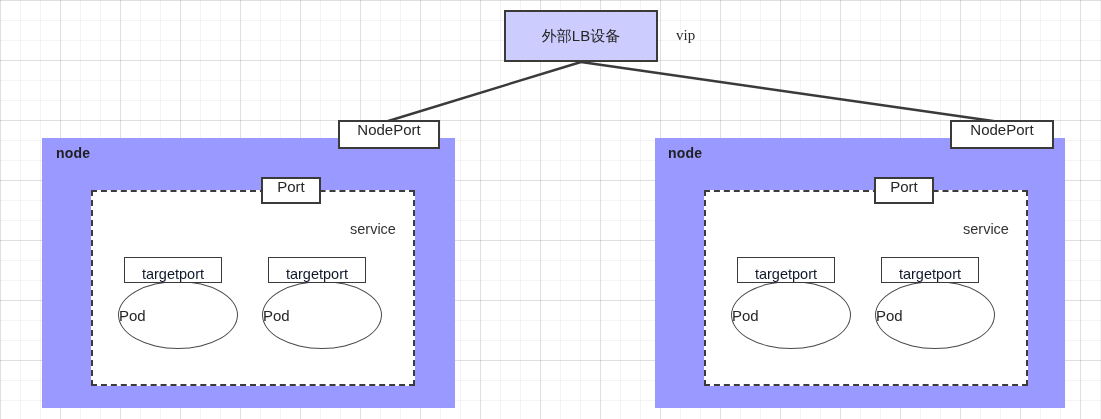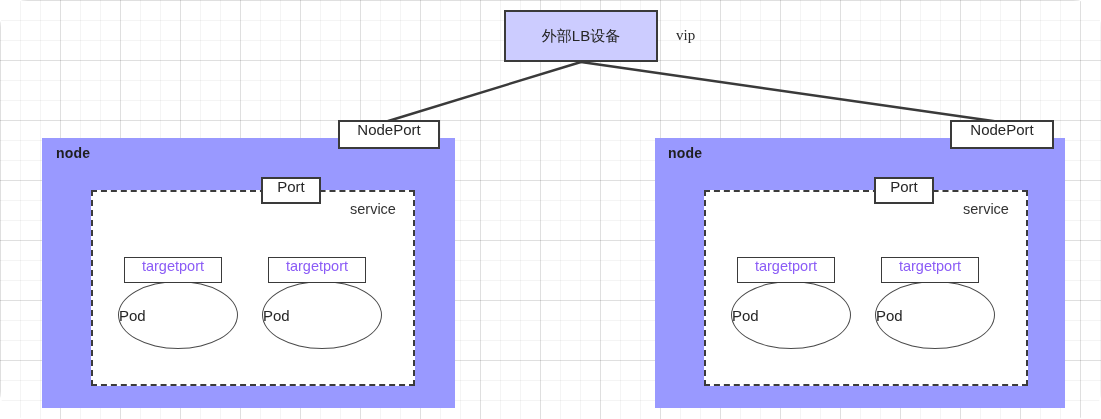--- a/index.html
+++ b/index.html
@@ -14,21 +14,20 @@
     height:419px;
     overflow:hidden;
     background-color:#ffffff;
     background-image:
       linear-gradient(to right, rgba(0,0,0,0.045) 1px, transparent 1px),
       linear-gradient(to bottom, rgba(0,0,0,0.045) 1px, transparent 1px),
       linear-gradient(to right, rgba(0,0,0,0.085) 1px, transparent 1px),
       linear-gradient(to bottom, rgba(0,0,0,0.085) 1px, transparent 1px);
     background-size:20px 20px, 20px 20px, 60px 60px, 60px 60px;
     background-position:0 0, 0 0, 0 0, 0 0;
-    border-radius:28px;
   }
   svg.edges{
     position:absolute;
     left:0; top:0;
     width:1101px; height:419px;
     pointer-events:none;
   }
   .node-box{
     position:absolute;
     background:#9999ff;
@@ -44,20 +43,21 @@
   .service-box{
     position:absolute;
     background:#ffffff;
     border:2px dashed #3b3b3b;
     box-sizing:border-box;
   }
   .service-label{
     position:absolute;
     font-size:14.5px;
     color:#333333;
+    margin-top:20px;
   }
   .box{
     position:absolute;
     background:#ffffff;
     border:2px solid #3a3a3a;
     box-sizing:border-box;
     display:flex;
     justify-content:center;
     font-size:15px;
     color:#262626;
@@ -91,24 +91,24 @@
     justify-content:flex-start;
     font-size:15px;
     color:#262626;
   }
   .tp-box{
     position:absolute;
     background:#ffffff;
     border:1.6px solid #3a3a3a;
     box-sizing:border-box;
     display:flex;
-    align-items:flex-start;
+    align-items:flex-end;
     justify-content:center;
     font-size:14.5px;
-    color:#8b5cf6;
+    color:#0f172a;
     z-index:6;
   }
   .port-box{ z-index:7; }
   .nodeport-box{ z-index:8; }
 </style>
 </head>
 <body>
 
 <div id="canvas">
 

